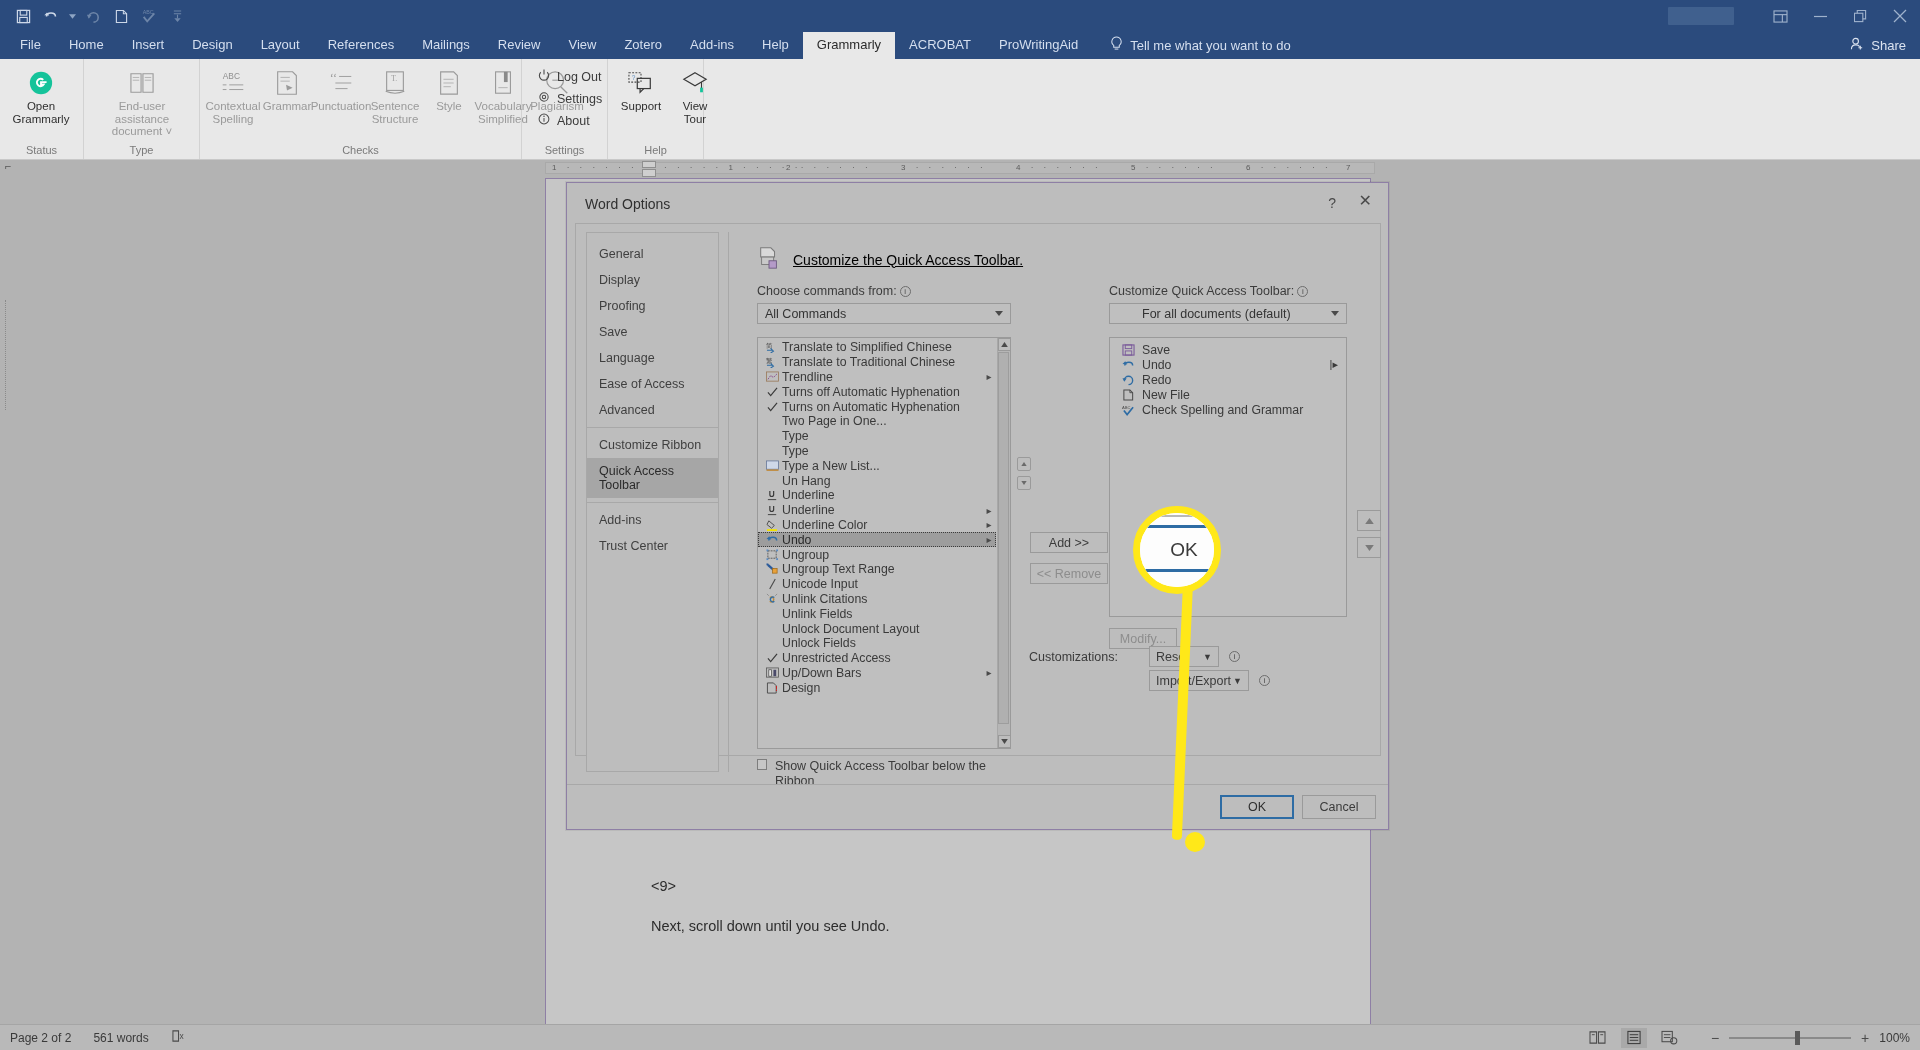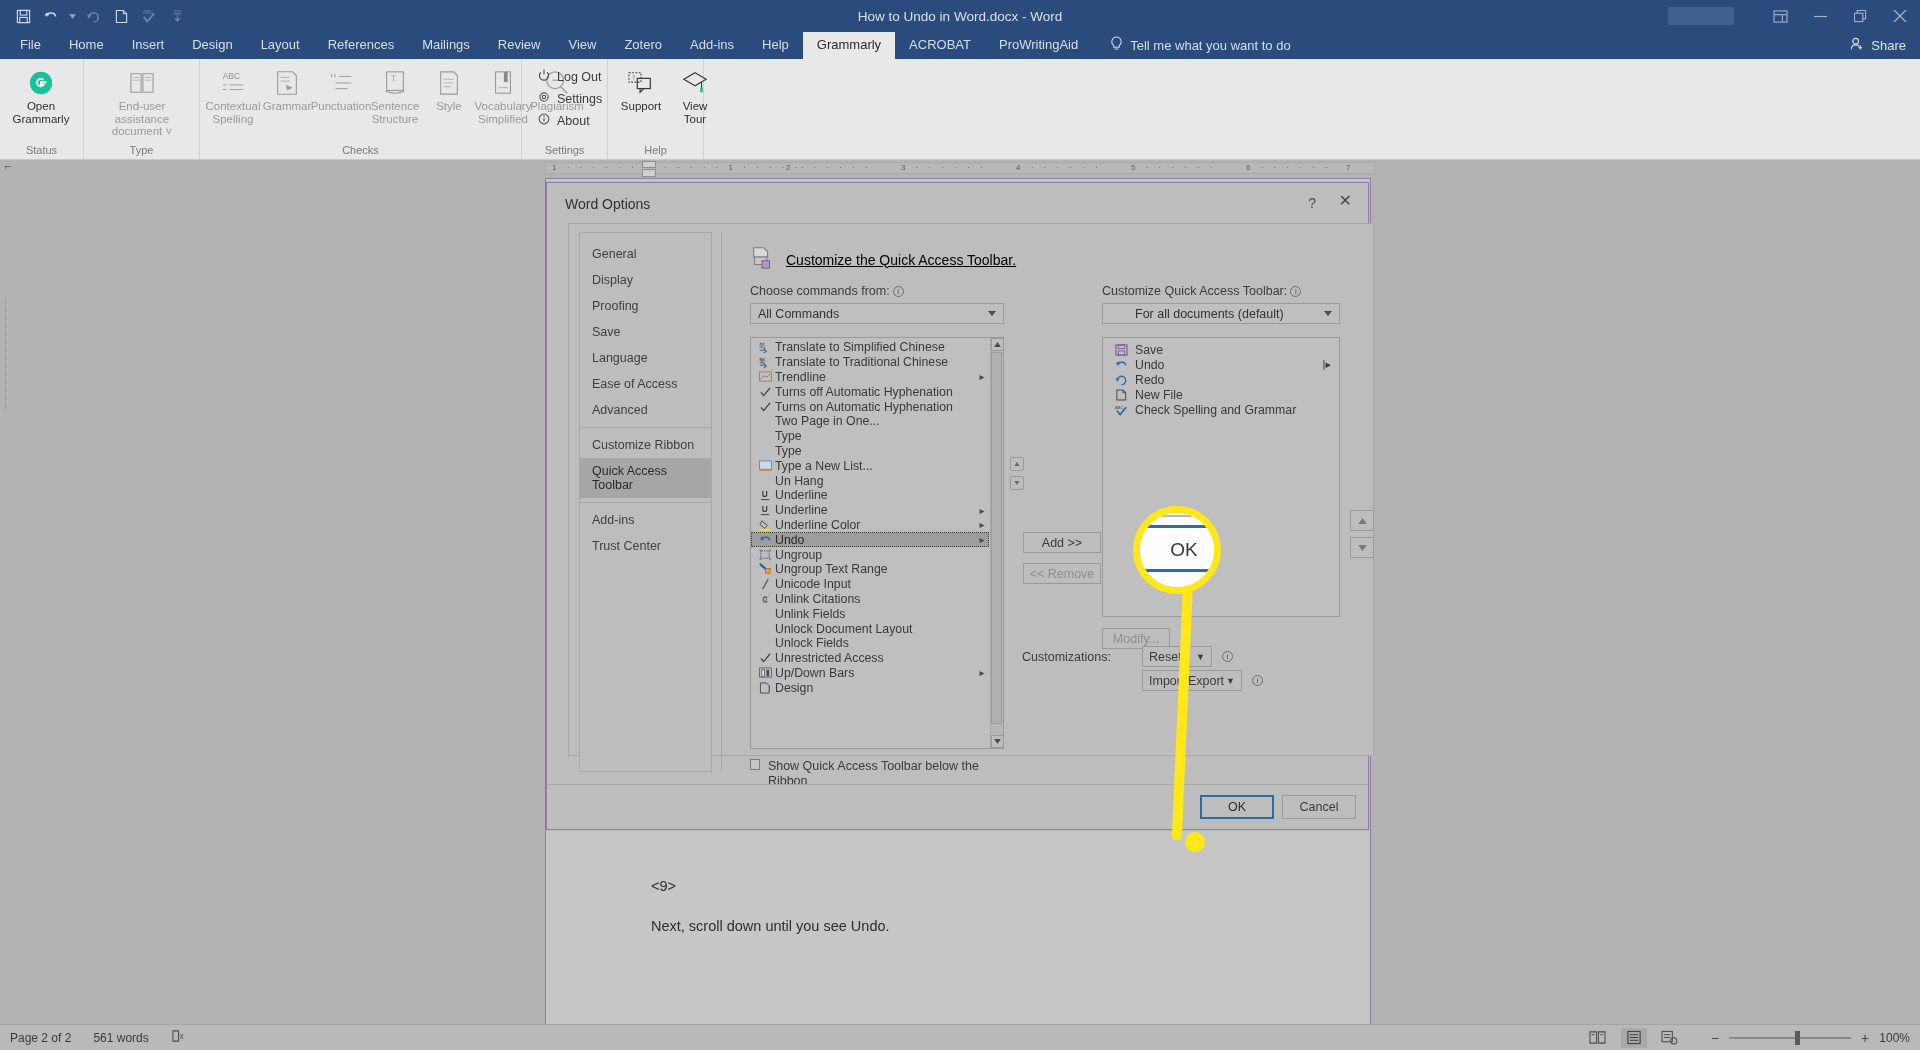--- a/index.html
+++ b/index.html
@@ -84,31 +84,31 @@
     border-top:1px solid #a5a5a5; display:flex; align-items:center; font-size:12px; color:#3a3a3a;
   }
   #status-left{ display:flex; align-items:center; padding-left:10px; gap:22px;justify-content:space-between;}
   #status-right{ position:absolute; right:10px; display:flex; align-items:center; gap:10px;}
   .viewbtn{ width:26px; height:20px; display:flex; align-items:center; justify-content:center; color:#4a4a4a;}
   .viewbtn.sel{ background:#a9a9a9; }
   #zoomtrack{ width:122px; height:2px; background:#8a8a8a; position:relative; }
   #zoomthumb{ position:absolute; left:66px; top:-6px; width:5px; height:14px; background:#5a5a5a;}
   
   #dialog{
-    position:absolute; left:546px; top:182px; width:823px; height:648px;
+    position:absolute; left:566px; top:182px; width:823px; height:648px;
     background:#bdbdbd; border:1px solid #8e7fa5;
     box-shadow:0 0 0 1px rgba(0,0,0,.06);
     font-size:13px; color:#404040;
   }
   #dlg-title{ position:absolute; left:18px; top:13px; font-size:14px; color:#303030;}
   #dlg-help{ position:absolute; right:52px; top:12px; color:#4a4a4a; font-size:14px;}
   #dlg-close{ position:absolute; right:16px; top:10px; color:#4a4a4a; font-size:16px; line-height:16px;}
   #dlg-body{
     position:absolute; left:8px; top:40px; width:806px; height:533px;
-    border:1px solid #a8a8a8; background:#bdbdbd;margin-left:13px;
+    border:1px solid #a8a8a8; background:#bdbdbd;
   }
   #nav{ position:absolute; left:10px; top:8px; width:133px; height:540px;
         border:1px solid #a8a8a8; background:#bdbdbd; padding-top:8px;}
   .navitem{ padding:6px 0 6px 12px; font-size:12.5px; color:#3f3f3f; }
   .navitem.sel{ background:#a6a6a6; color:#2b2b2b; }
   .navsep{ height:1px; background:#a8a8a8; margin:4px 0; }
   #pane{ position:absolute; left:152px; top:8px; width:644px; height:540px;
          border-left:1px solid #a8a8a8; }
   #pane-head{ position:absolute; left:28px; top:14px; display:flex; align-items:center; gap:12px; }
   #pane-head .ttl{ font-size:14px; color:#000000;text-decoration:underline; }
@@ -206,21 +206,20 @@
           <path d="M3 10 L7 15 L15 6" fill="none" stroke="#6d85a8" stroke-width="2"></path>
         </svg>
     </div>
     <div class="qat-btn">
       <svg width="11" height="14" viewBox="0 0 12 15">
           <path d="M2 2 L10 2 M2 5 L10 5 M6 6 L6 10" stroke="#6d85a8" stroke-width="1.2" fill="none"></path>
           <path d="M2.5 10 L9.5 10 L6 14 Z" fill="#6d85a8"></path>
         </svg>
     </div>
   </div>
-  <div id="title-text">How to Undo in Word.docx  -  Word</div>
   <div class="win-ctl-group">
     <div class="win-ribbon-box"></div>
     <div class="win-btn">
       <svg width="15" height="13" viewBox="0 0 16 14">
           <rect x="1" y="1" width="14" height="12" fill="none" stroke="#9fb2cc" stroke-width="1.2"></rect>
           <line x1="1" y1="5" x2="15" y2="5" stroke="#9fb2cc" stroke-width="1.2"></line>
           <line x1="10" y1="5" x2="10" y2="13" stroke="#9fb2cc" stroke-width="1.2"></line>
         </svg>
     </div>
     <div class="win-btn">

